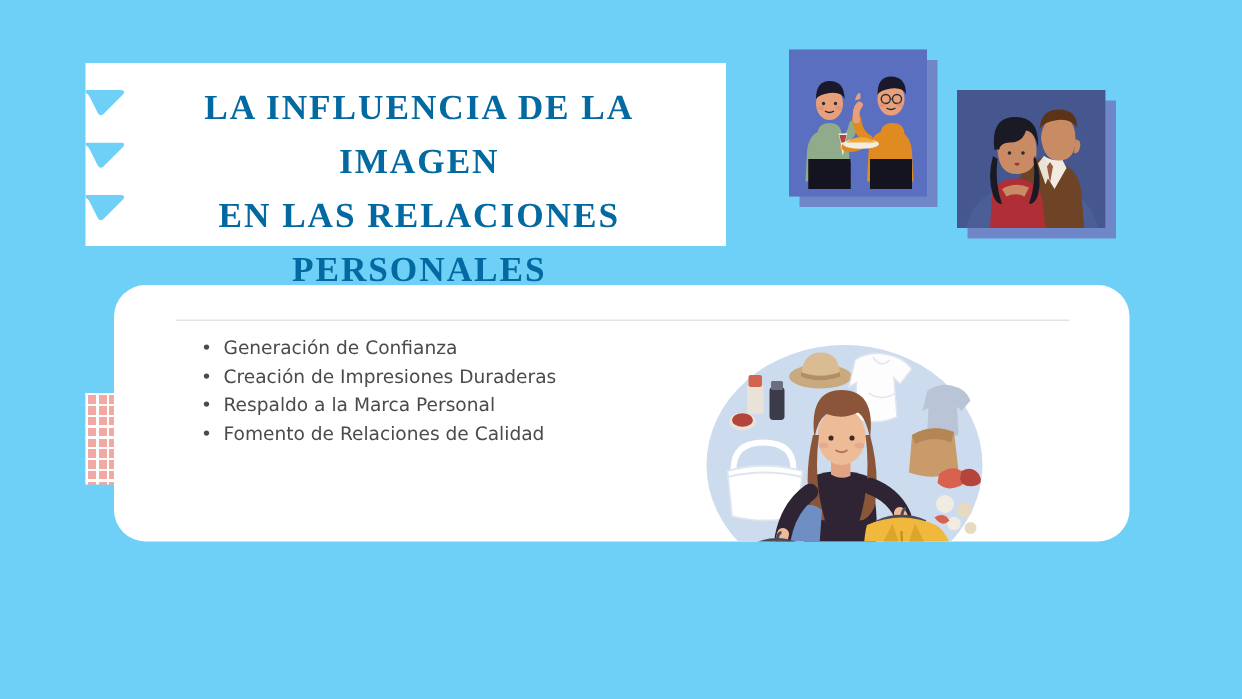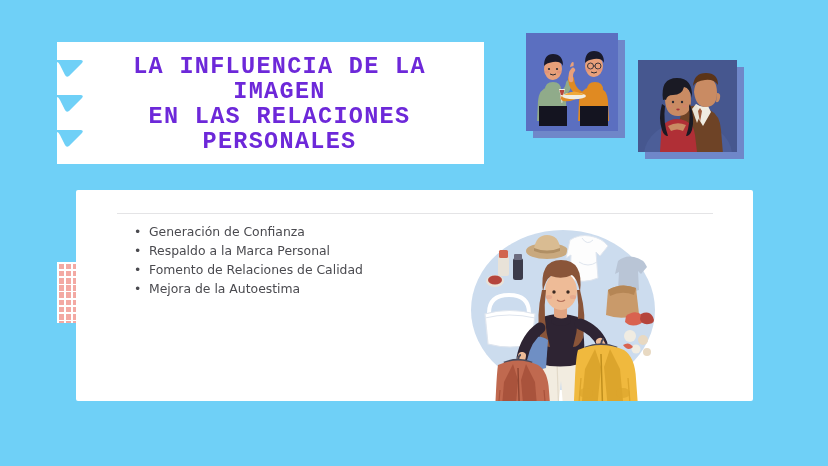--- a/index.html
+++ b/index.html
@@ -20,26 +20,26 @@
   .title-card {
     position: absolute;
     left: 57px; top: 42px;
     width: 427px; height: 122px;
     background: #ffffff;
   }
   .title-text {
     position: absolute;
     left: 26px; right: 8px; top: 12px;
     text-align: center;
-    font-family: Liberation Mono, monospace;
+    font-family: Liberation Serif, serif;
     font-weight: 900;
     font-size: 23.5px;
-    line-height: 25px;
+    line-height: 36px;
     letter-spacing: 1.3px;
-    color: #6d28d9;
+    color: #0369a1;
     text-transform: uppercase;
     white-space: pre-line;
   }
   .notch {
     position: absolute;
     left: 0px;
     width: 27px; height: 17px;
     pointer-events: none;
   }
   .notch svg { display: block; width: 100%; height: 100%; }
@@ -65,23 +65,23 @@
     background: #5b6fc0;
     overflow: hidden;
   }
   .photo-a { left: 526px; top: 33px; width: 92px; height: 98px; }
   .photo-b { left: 638px; top: 60px; width: 99px; height: 92px; }
 
   
   .content-card {
     position: absolute;
     left: 76px; top: 190px;
-    width: 677px; height: 211px;
+    width: 677px; height: 171px;
     background: #ffffff;
-    border-radius: 2px;
+    border-radius: 21px;
     overflow: hidden;
   }
   .divider {
     position: absolute;
     left: 41px; top: 23px;
     width: 596px; height: 1px;
     background: #e4e4e6;
   }
   .bullet-list {
     position: absolute;
@@ -232,23 +232,23 @@
   </div>
 
   <div class="pink-grid"></div>
 
   <div class="content-card">
 
     <div class="divider"></div>
 
     <ul class="bullet-list">
       <li>Generación de Confianza</li>
+      <li>Creación de Impresiones Duraderas</li>
       <li>Respaldo a la Marca Personal</li>
       <li>Fomento de Relaciones de Calidad</li>
-      <li>Mejora de la Autoestima</li>
     </ul>
 
     <div class="shopping-illus">
       <svg viewBox="0 0 210 205" xmlns="http://www.w3.org/2000/svg">
 
         <ellipse cx="105" cy="92" rx="92" ry="80" fill="#ccdcee"></ellipse>
 
         <ellipse cx="89" cy="33" rx="21" ry="8" fill="#c9a97e"></ellipse>
         <path d="M76 31 q2 -14 13 -14 q12 0 13 14 q-13 5 -26 0z" fill="#d9bc92"></path>
         <path d="M76 30 q13 5 26 0 l0 3 q-13 5 -26 0z" fill="#b08f64"></path>

